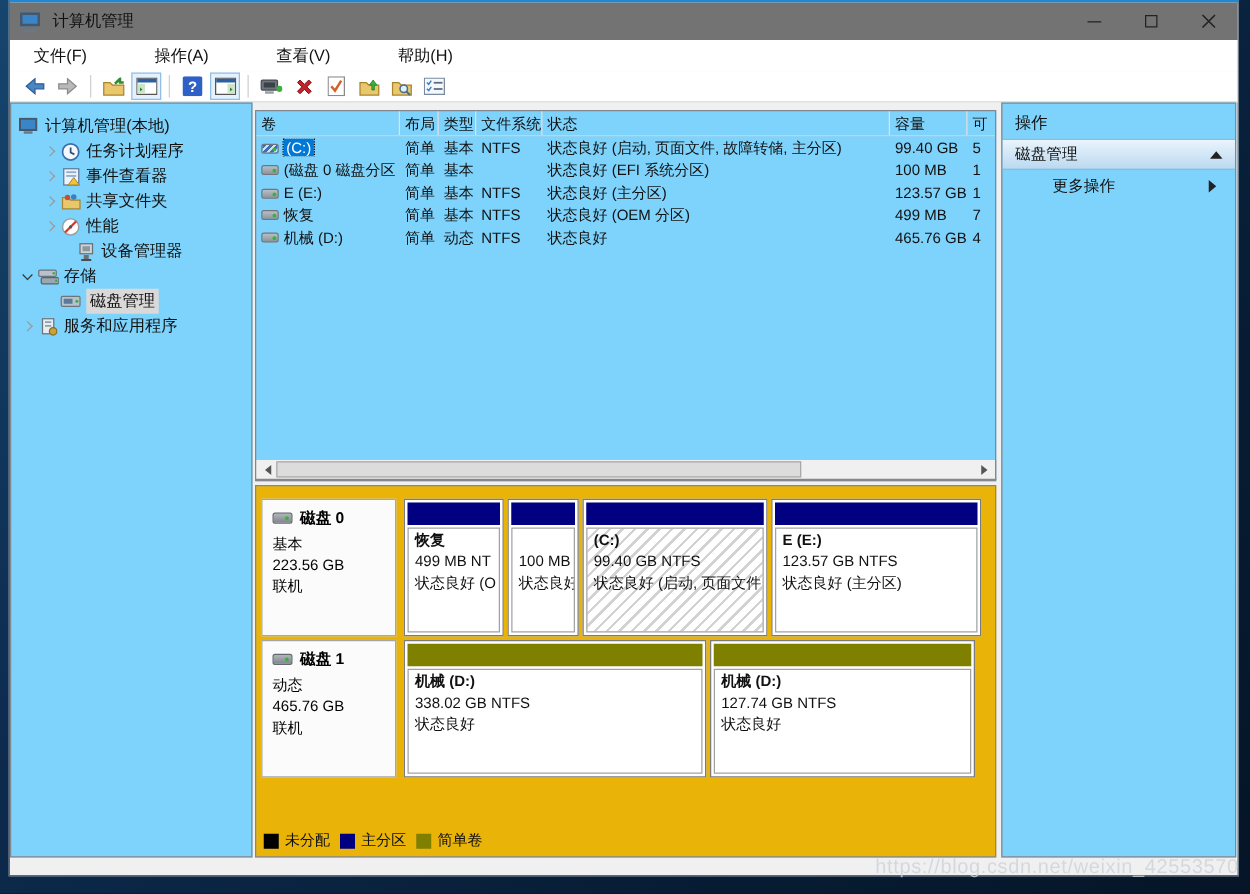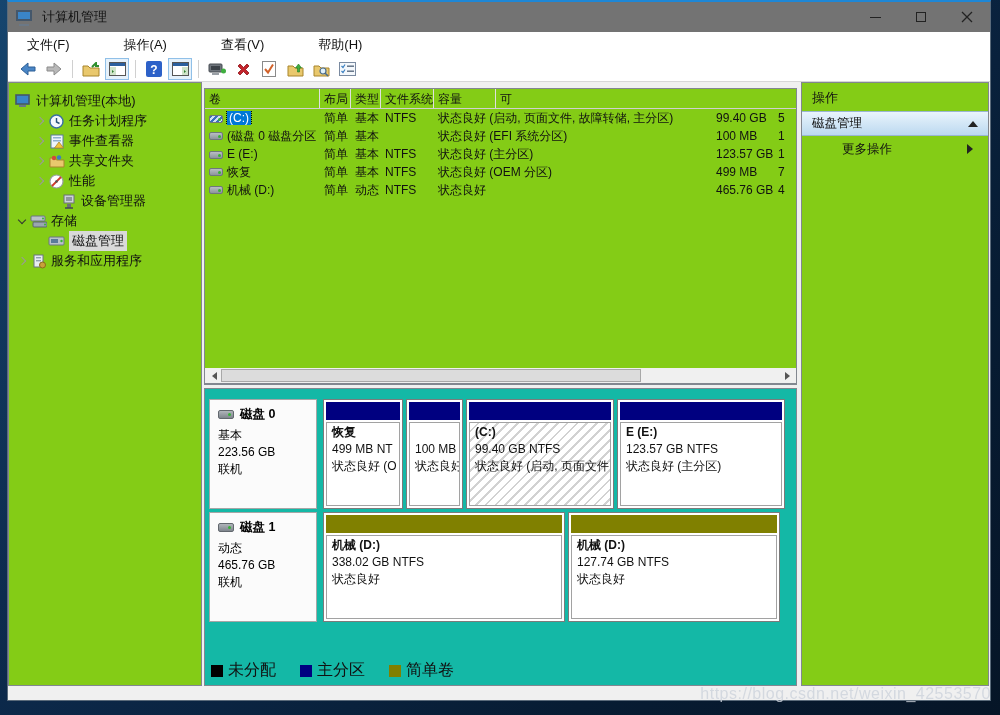--- a/index.html
+++ b/index.html
@@ -22,21 +22,21 @@
   
   #menubar{position:absolute;left:0;top:30px;width:100%;height:25px;background:#fff;display:flex;align-items:center;padding-left:10px;gap:36px;}
   .mitem{font-size:13px;color:#111;padding:3px 9px;}
   
   #toolbar{position:absolute;left:0;top:55px;width:100%;height:25px;background:#fff;border-bottom:1px solid #d7d7d7;
            display:flex;align-items:center;padding-left:8px;gap:2px;}
   .tbtn{width:24px;height:22px;display:flex;align-items:center;justify-content:center;border:1px solid transparent;}
   .tbtn.hl{background:#e5f1fb;border:1px solid #90c0e8;}
   .tsep{width:1px;height:18px;background:#d0d0d0;margin:0 4px;}
   
-  .pane{position:absolute;background:#84cc16;border:1px solid #828790;}
+  .pane{position:absolute;background:#7dd3fc;border:1px solid #828790;}
   
   #tree{left:0;top:80px;width:194px;height:604px;padding-top:8px;overflow:hidden;}
   .trow{height:20px;display:flex;align-items:center;font-size:13px;color:#111;white-space:nowrap;}
   .trow.sel .tlabel{background:#d9d9d9;padding:1px 3px;}
   .chevslot{width:15px;height:15px;position:relative;flex:none;}
   .chev-down::after{content:'';position:absolute;left:4px;top:3px;width:5px;height:5px;
       border-right:1.5px solid #333;border-bottom:1.5px solid #333;transform:rotate(45deg);}
   .chev-right::after{content:'';position:absolute;left:4px;top:4px;width:5px;height:5px;
       border-right:1.5px solid #9a9a9a;border-bottom:1.5px solid #9a9a9a;transform:rotate(-45deg);}
   .ticon{width:17px;height:16px;flex:none;margin-right:4px;display:flex;align-items:center;justify-content:center;}
@@ -51,39 +51,39 @@
   .vico::after{content:'';position:absolute;right:1px;top:2px;width:3px;height:3px;border-radius:50%;background:#36b336;}
   .vico.cdrv{background:repeating-linear-gradient(135deg,#3a6fbe 0 2px,#cfe0f2 2px 4px);}
   .sel-label{background:#0078d7;color:#fff;outline:1px dotted #000;padding:0 2px;}
   
   #hscroll{position:absolute;left:196px;top:366px;width:593px;height:16px;background:#f0f0f0;border:1px solid #828790;border-top:none;}
   .sarrow{position:absolute;top:0;width:16px;height:15px;display:flex;align-items:center;justify-content:center;}
   .tri-left{width:0;height:0;border:4px solid transparent;border-right:5px solid #555;margin-right:2px;}
   .tri-right{width:0;height:0;border:4px solid transparent;border-left:5px solid #555;margin-left:2px;}
   #hthumb{position:absolute;left:16px;top:1px;width:420px;height:13px;background:#dcdcdc;border:1px solid #a8a8a8;}
   
-  #diskpane{left:196px;top:386px;width:593px;height:298px;background:#14b8a6;overflow:hidden;}
+  #diskpane{left:196px;top:386px;width:593px;height:298px;background:#eab308;overflow:hidden;}
   .diskblock{position:absolute;left:4px;display:flex;height:110px;}
   .dinfo{width:108px;flex:none;background:#fbfbfb;border:1px solid #a6a6a6;padding:6px 6px 4px 8px;margin-right:6px;}
   .dinfo .dname{display:flex;align-items:center;font-weight:bold;font-size:12.5px;margin-bottom:4px;}
   .dico{width:16px;height:9px;border-radius:2px;background:linear-gradient(#b0b5ba,#7f868d);border:1px solid #62686e;
         position:relative;margin-right:6px;flex:none;}
   .dico::after{content:'';position:absolute;right:2px;top:2px;width:3px;height:3px;border-radius:50%;background:#36b336;}
   .dinfo .dl{font-size:12px;line-height:17px;}
   .parts{display:flex;gap:3px;}
   .part{border:1px solid #7b7b7b;background:#fff;padding:2px;display:flex;flex-direction:column;flex:none;}
   .pbar{height:18px;flex:none;}
   .pbar.navy{background:#000080;}
   .pbar.olive{background:#808000;}
   .pinner{border:1px solid #a2a2a2;flex:1;margin-top:2px;padding:1px 5px;overflow:hidden;white-space:nowrap;
           font-size:12px;line-height:17px;color:#111;}
   .pinner.hatch{background:repeating-linear-gradient(135deg,#ffffff 0 5px,#d2d2d2 5px 7px);}
   .pl1{font-weight:bold;min-height:17px;}
   
-  #legend{position:absolute;left:6px;bottom:4px;display:flex;align-items:center;gap:24px;font-size:16px;color:#111;}
+  #legend{position:absolute;left:6px;bottom:4px;display:flex;align-items:center;gap:8px;font-size:12px;color:#111;}
   .lgitem{display:flex;align-items:center;gap:5px;}
   .swatch{width:12px;height:12px;display:inline-block;}
   
   #actions{left:793px;top:80px;width:188px;height:604px;overflow:hidden;}
   #actions .ahead{font-size:13px;color:#111;padding:6px 10px 4px;}
   .agroup{height:25px;background:linear-gradient(#e9f4fc,#bcd9f0);border-top:1px solid #9ab6d2;border-bottom:1px solid #9ab6d2;
           display:flex;align-items:center;justify-content:space-between;padding:0 10px;font-size:12.5px;color:#111;}
   .tri-up{width:0;height:0;border:5px solid transparent;border-bottom:6px solid #222;margin-bottom:4px;}
   .amore{height:26px;display:flex;align-items:center;justify-content:space-between;padding:0 10px 0 40px;font-size:12.5px;color:#111;}
   .tri-r{width:0;height:0;border:5px solid transparent;border-left:6px solid #222;margin-left:4px;}
@@ -313,20 +313,21 @@
         <span class="tlabel">服务和应用程序</span>
       </div>
     </div>
 
     <div class="pane" id="voltable">
       <div class="vhead">
         <div class="hc" style="width:115px">卷</div>
         <div class="hc" style="width:31px">布局</div>
         <div class="hc" style="width:30px">类型</div>
         <div class="hc" style="width:53px">文件系统</div>
+        <div class="hc" style="width:278px">状态</div>
         <div class="hc" style="width:62px">容量</div>
         <div class="hc" style="width:22px;border-right:none">可</div>
       </div>
 
       <div class="vrow">
         <div class="c" style="width:115px"><span class="vico cdrv"></span><span class="sel-label">(C:)</span></div>
         <div class="c" style="width:31px">简单</div>
         <div class="c" style="width:30px">基本</div>
         <div class="c" style="width:53px">NTFS</div>
         <div class="c" style="width:278px">状态良好 (启动, 页面文件, 故障转储, 主分区)</div>

